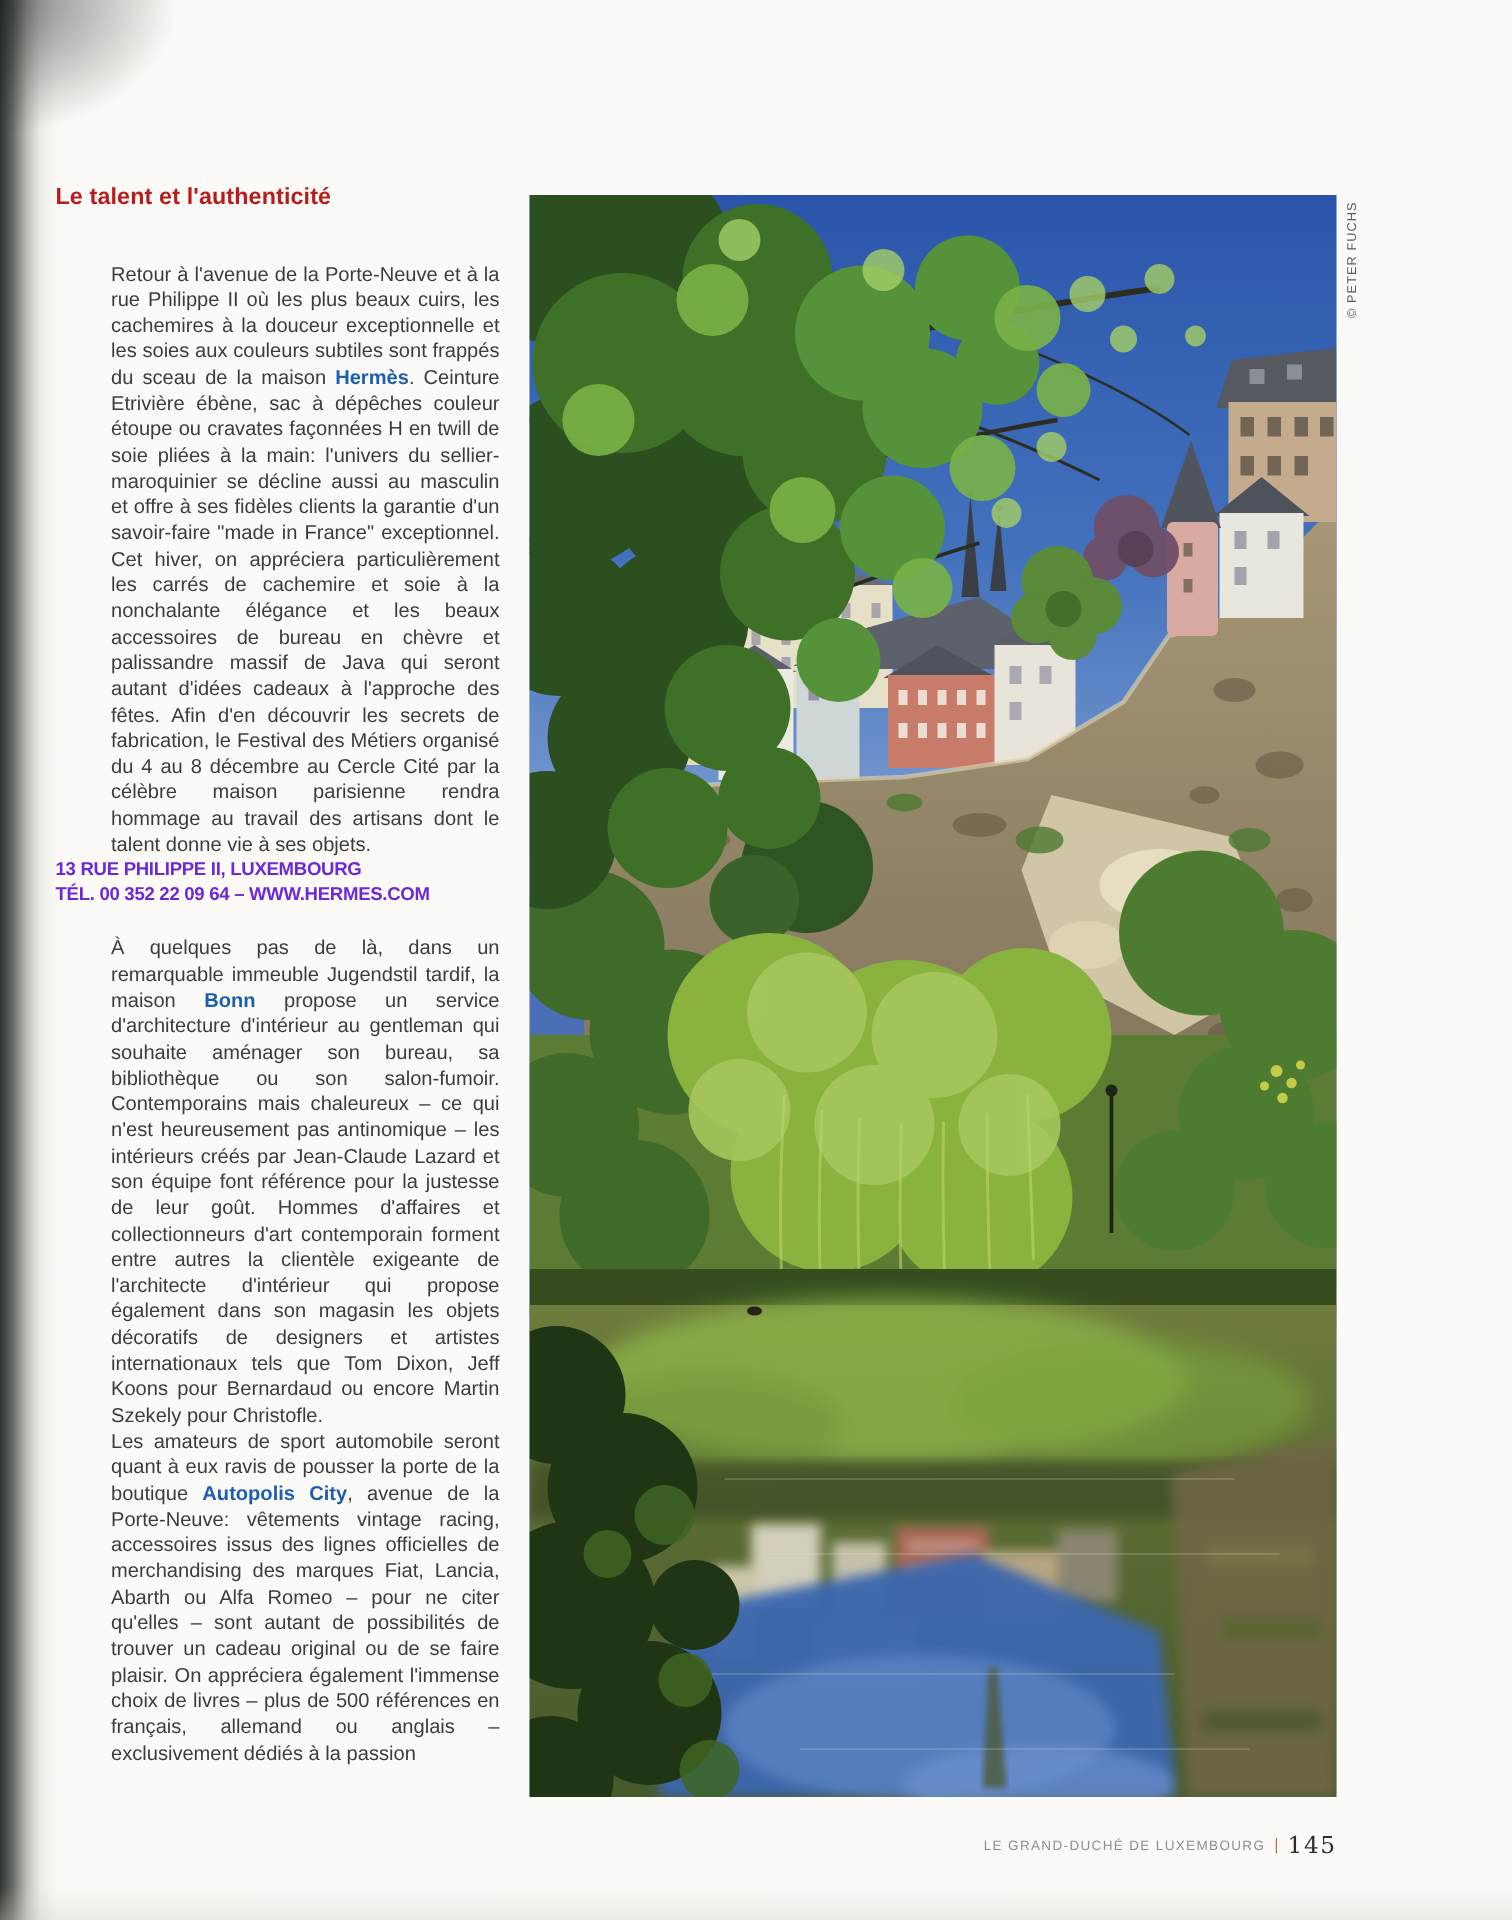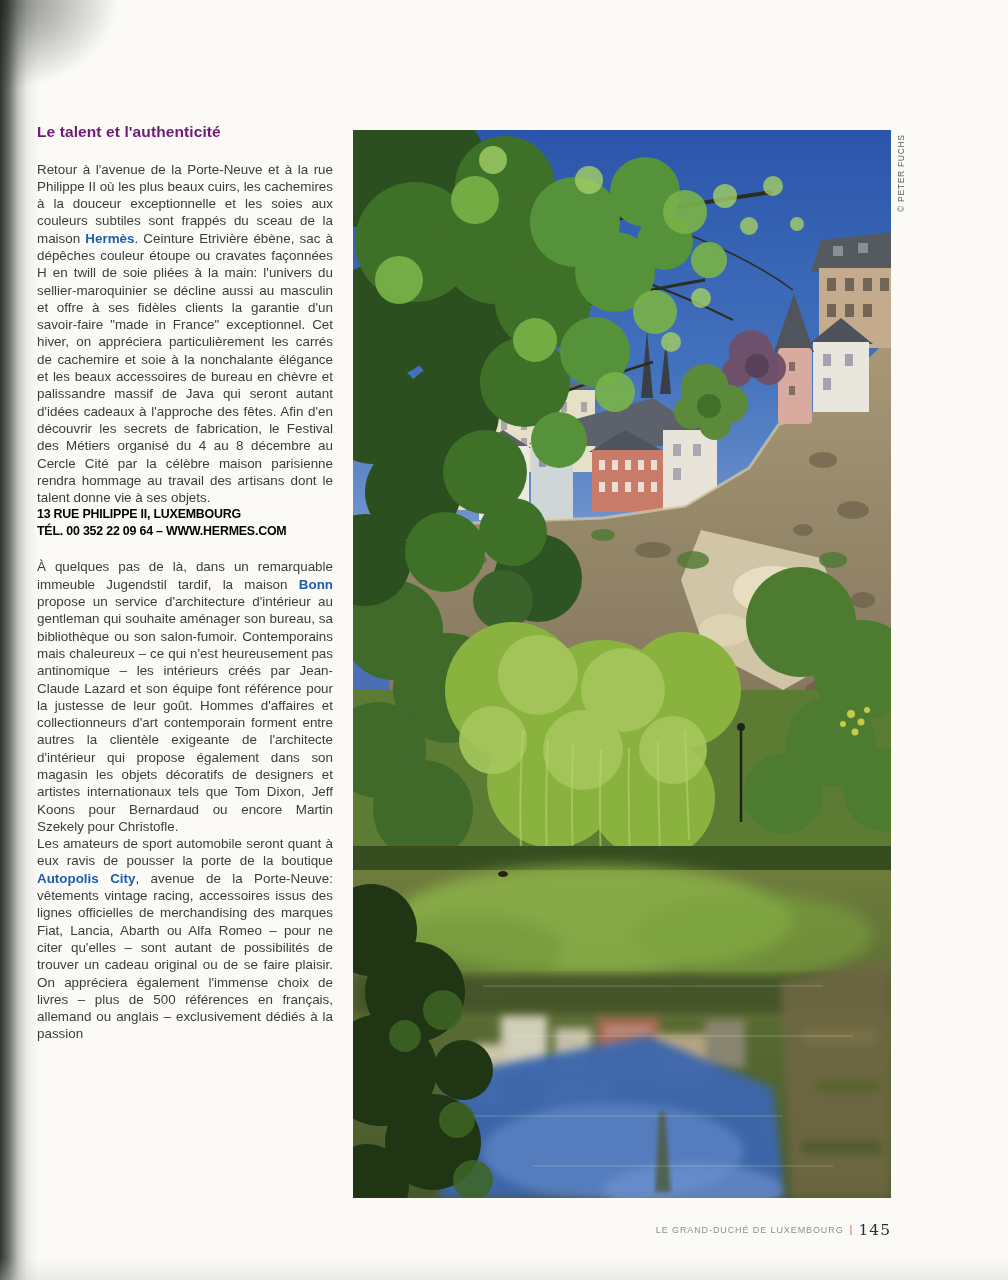--- a/index.html
+++ b/index.html
@@ -28,36 +28,37 @@
     background:linear-gradient(to bottom, rgba(210,210,205,0) 0%, rgba(205,205,198,0.35) 100%);
   }
 
   
   .text-column {
     position:absolute; left:37px; top:122px; width:296px;
     color:#3c3c3c;
   }
   .heading {
     font-size:15.5px; line-height:19.5px; font-weight:bold;
-    color:#701a75; letter-spacing:0.1px;
-    margin-bottom:19px;
+    color:#b91c1c; letter-spacing:0.1px;
+    margin-bottom:32px;
   }
   .heading span { display:block; }
   .body-para {
     font-size:13.4px; line-height:17.3px;
     text-align:justify; hyphens:none;
     color:#3c3c3c;
+    margin-left:37px;
   }
   .brand { color:#1d5fae; font-weight:bold; }
   .contact {
     margin:0 0 18px 0;
   }
   .contact-line {
     font-size:12.4px; line-height:17px; font-weight:bold;
-    color:#000000; letter-spacing:-0.2px;
+    color:#6d28d9; letter-spacing:-0.2px;
   }
 
   
   .photo-frame {
     position:absolute; left:353px; top:130px; width:538px; height:1068px;
     overflow:hidden; background:#4a6fb5;
   }
   .photo-frame svg { display:block; }
   .photo-credit {
     position:absolute; left:896px; top:212px;

